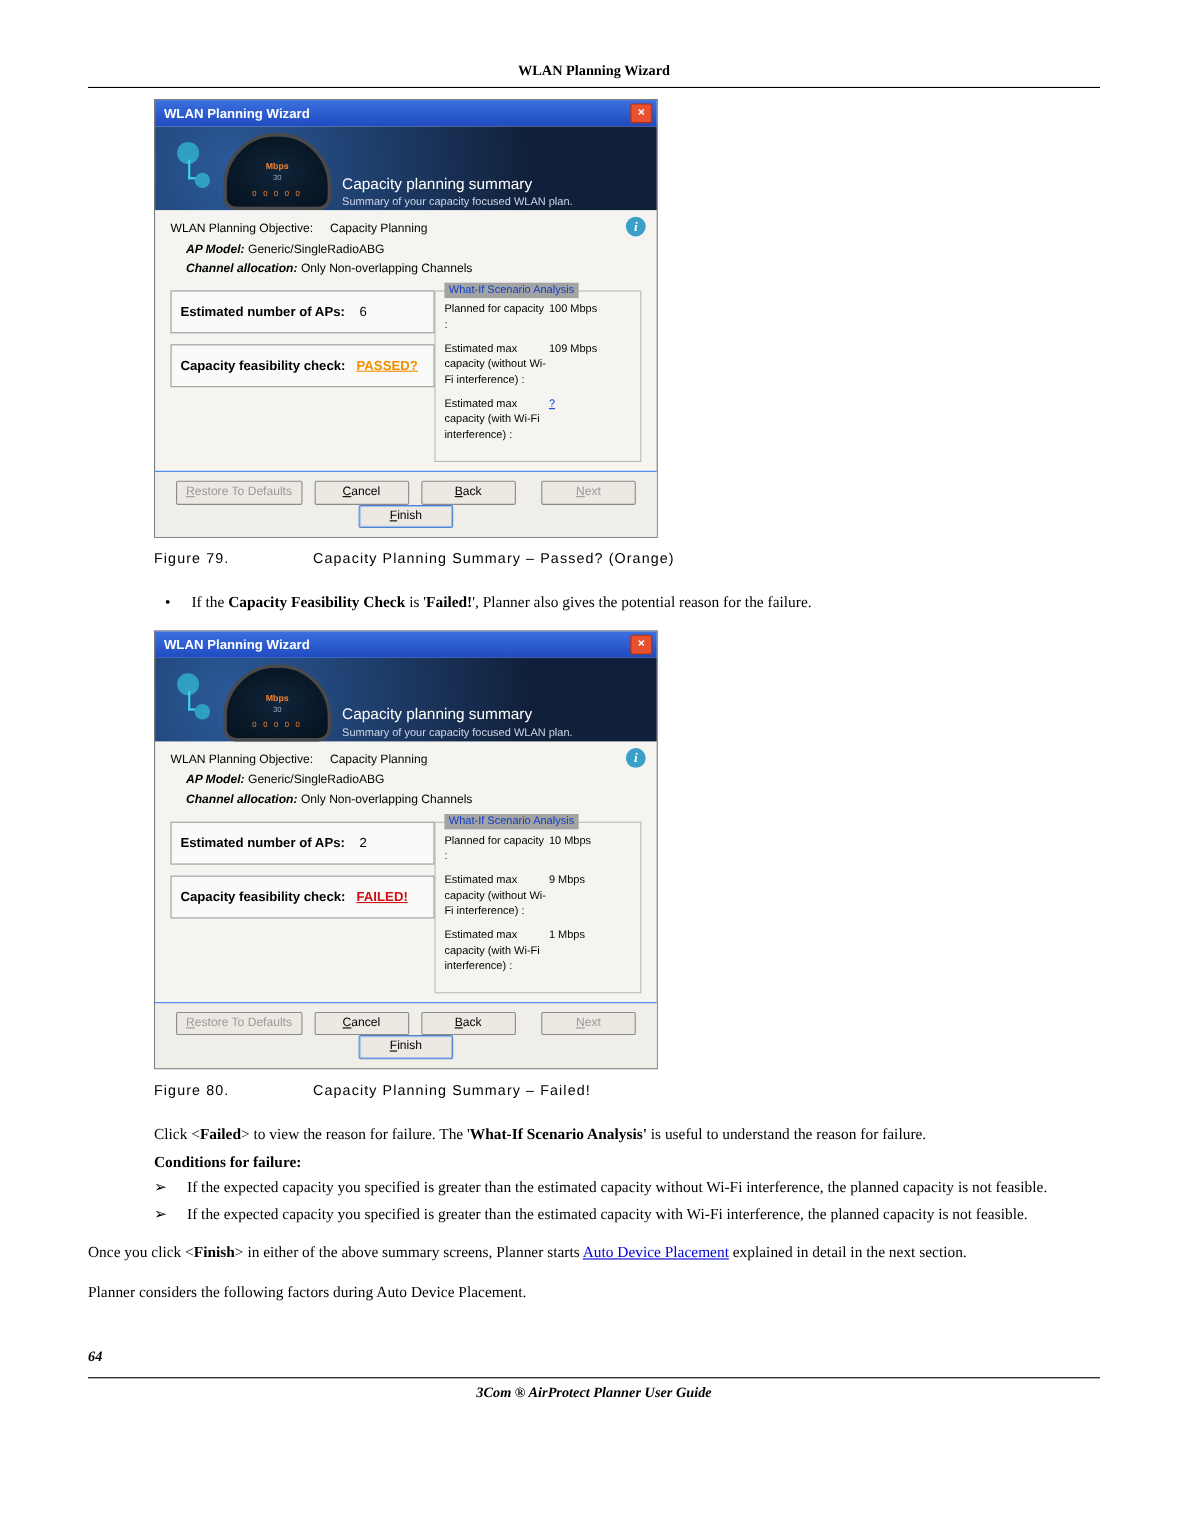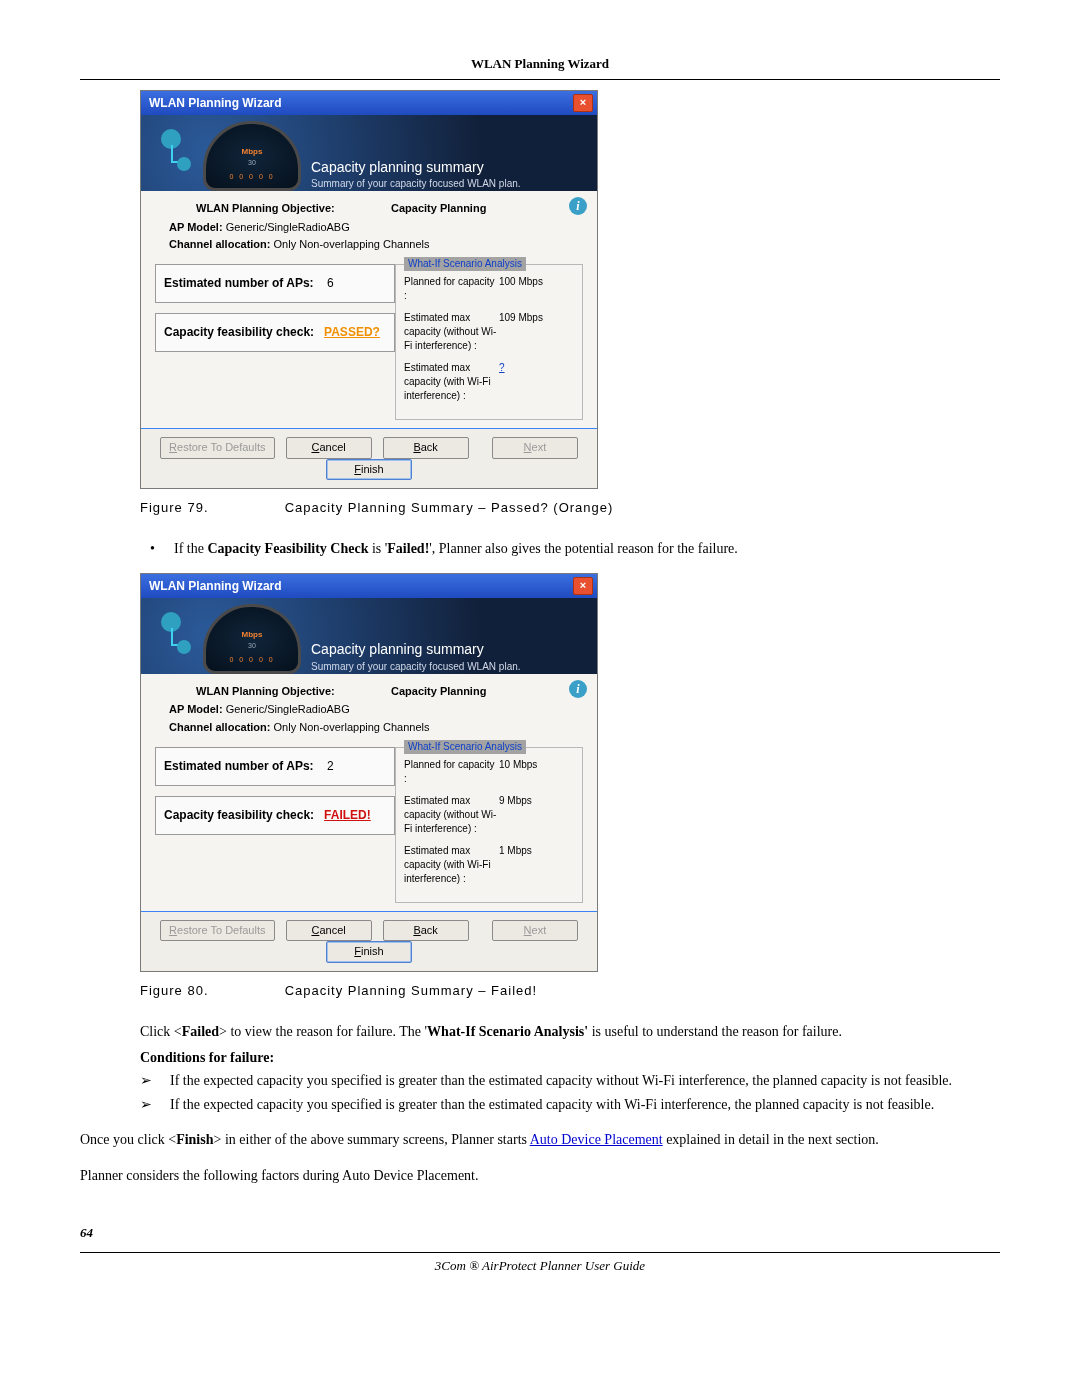--- a/index.html
+++ b/index.html
@@ -78,21 +78,21 @@
   .section-title .secnum { display:inline-block; width:70px; }
   .footer-pagenum {
     font-style: italic;
     font-weight: bold;
     font-size: 13px;
     margin-top: 10px;
   }
   .footer-text {
     text-align: center;
     font-style: italic;
-    font-weight: normal;
+    font-weight: bold;
     font-size: 13px;
   }
 
   
   .wizard {
     width: 456px;
     border: 1px solid #7a7a7a;
     font-family: Tahoma, Arial, sans-serif;
     font-size: 11px;
     background: #f5f4f0;
@@ -175,23 +175,23 @@
   }
   .info-i {
     position:absolute; right:10px; top:6px;
     width:18px; height:18px; border-radius:50%;
     background:#3aa0c8; color:#fff; font-weight:bold;
     font-family: Georgia, serif; font-style:italic;
     display:flex; align-items:center; justify-content:center;
     font-size:12px;
   }
   .obj-line { font-size:11px; margin-bottom:3px;}
-  .obj-line .lbl { font-weight:bold;margin-left:41px; }
+  .obj-line .lbl { font-weight:normal; }
   .sub-line { font-size:11px; margin-left:14px; margin-bottom:2px;}
-  .sub-line .lbl { font-weight:bold; }
+  .sub-line .lbl { font-weight:bold;font-style:italic; }
   .content-row {
     display:flex;
     margin-top:12px;
     align-items:flex-start;
   }
   .left-col { width:240px; }
   .right-col { flex:1; }
   .ap-box {
     border:1px solid #9a9a9a;
     background:#fafafa;

